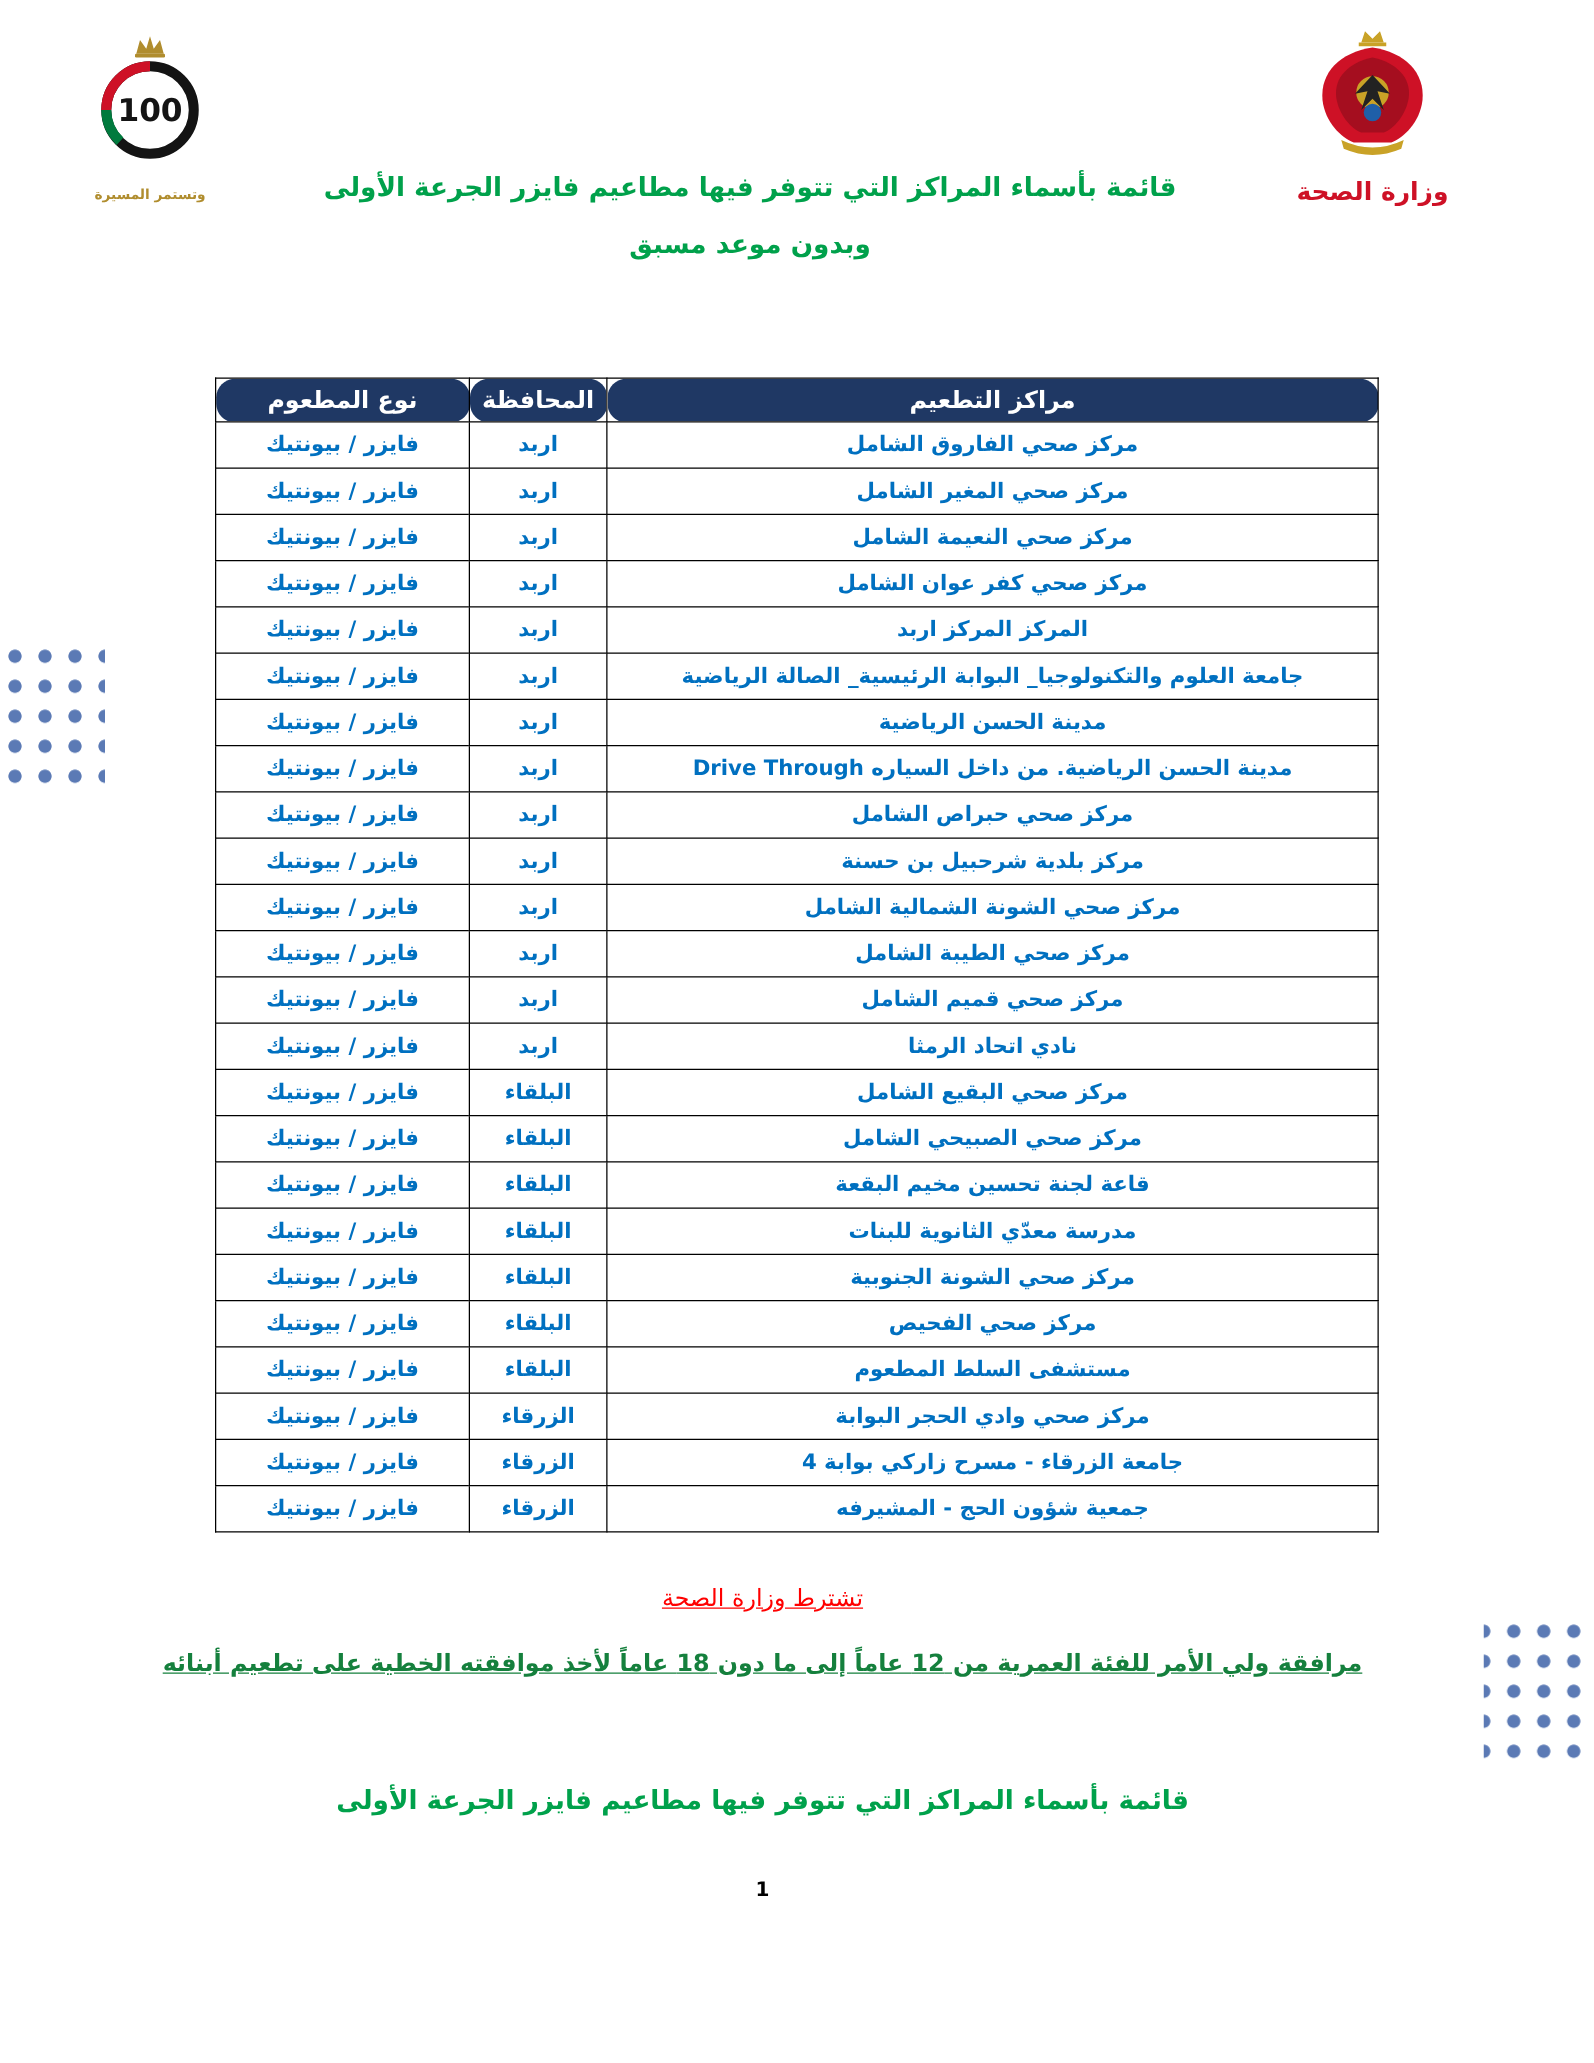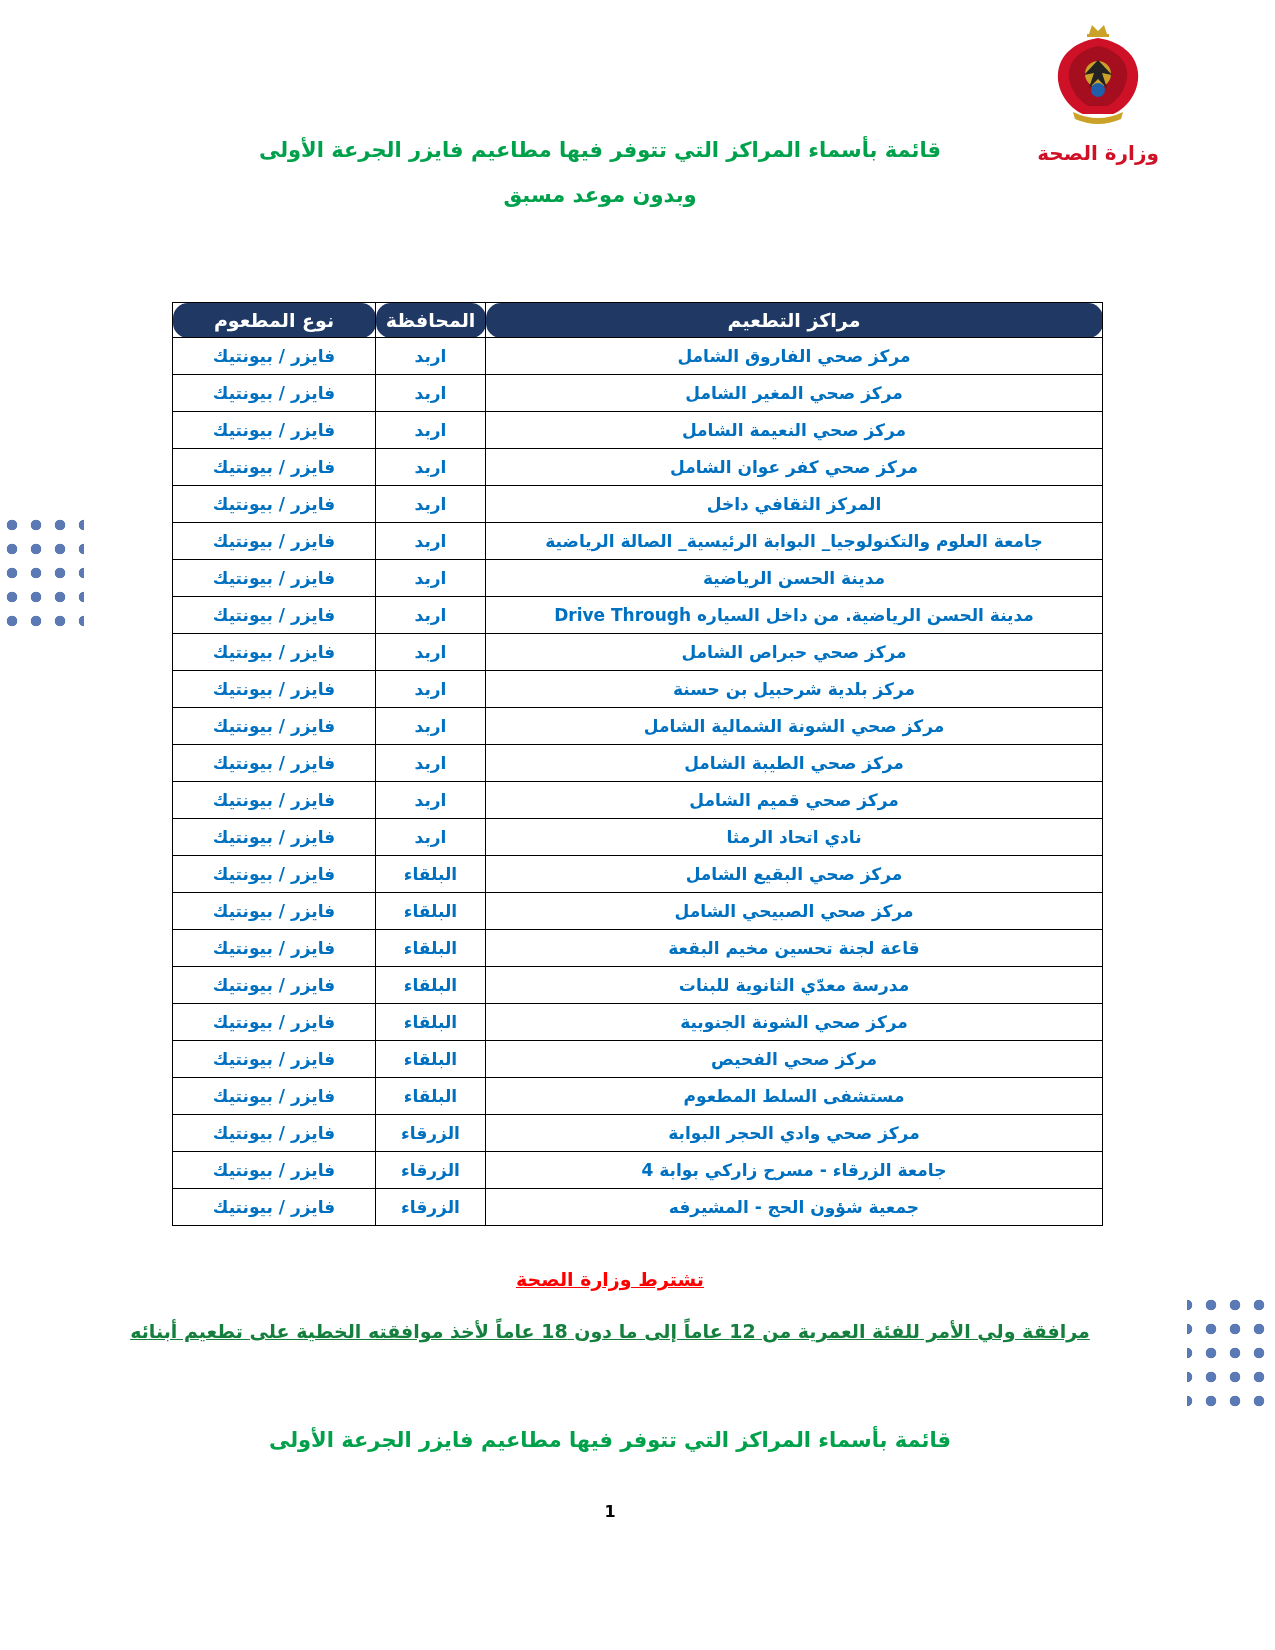--- a/index.html
+++ b/index.html
@@ -25,36 +25,49 @@
   
   table.centers{position:absolute;top:302px;left:172px;width:930px;border-collapse:collapse;
                 table-layout:fixed;}
   table.centers th,table.centers td{border:1px solid #000;text-align:center;vertical-align:middle;
                 padding:2px 6px;overflow:hidden;}
   table.centers th{background:#1F3864;color:#ffffff;font-size:19px;font-weight:bold;height:30px;border-radius:15px;}
   table.centers td{color:#0070C0;font-weight:bold;font-size:17px;height:32px;white-space:nowrap;}
 
   
   .red-title{position:absolute;top:1268px;left:0;width:1220px;text-align:center;color:#FF0000;
-             font-weight:bold;font-size:19px;text-decoration:underline;}
+             font-weight:normal;font-size:19px;text-decoration:underline;}
   .red-text{position:absolute;top:1320px;left:0;width:1220px;text-align:center;color:#15803d;
             font-weight:bold;font-size:19px;text-decoration:underline;}
   .green-footer{position:absolute;top:1428px;left:0;width:1220px;text-align:center;color:#00A14B;
             font-weight:bold;font-size:21px;}
   .page-number{position:absolute;top:1502px;left:0;width:1220px;text-align:center;color:#000;
             font-size:16px;font-weight:bold;}
 </style>
 </head>
 <body>
 
 <div class="page">
 
   <div class="dots dots-left"></div>
   <div class="dots dots-right"></div>
 
+  <div class="logo-centennial">
+    <svg width="96" height="118" viewBox="0 0 96 118">
+      <g fill="#B08D2E">
+        <path d="M37 17 L40 6 L45 13 L48 3 L51 13 L56 6 L59 17 Z"></path>
+        <rect x="36" y="17" width="24" height="3" rx="1"></rect>
+      </g>
+      <circle cx="48" cy="62" r="35" fill="none" stroke="#141414" stroke-width="8"></circle>
+      <path d="M48 27 A35 35 0 0 0 13 62" fill="none" stroke="#CE1126" stroke-width="8"></path>
+      <path d="M13 62 A35 35 0 0 0 24 87" fill="none" stroke="#007A3D" stroke-width="8"></path>
+      <text x="48" y="71" text-anchor="middle" font-size="25" font-weight="bold" fill="#141414">100</text>
+    </svg>
+    <div class="centennial-caption">وتستمر المسيرة</div>
+  </div>
 
   <div class="logo-ministry">
     <svg width="112" height="112" viewBox="0 0 112 112">
       <g fill="#C9A227">
         <path d="M47 12 L50 3 L56 9 L62 3 L65 12 Z"></path>
         <rect x="45" y="12" width="22" height="3"></rect>
       </g>
       <path d="M56 16 C30 20 14 36 16 58 C18 76 31 88 41 92 L71 92 C81 88 94 76 96 58 C98 36 82 20 56 16 Z" fill="#CE1126"></path>
       <path d="M56 24 C37 28 25 40 27 56 C29 70 39 81 47 84 L65 84 C73 81 83 70 85 56 C87 40 75 28 56 24 Z" fill="#A50E1F"></path>
       <circle cx="56" cy="52" r="13" fill="#C9A227"></circle>
@@ -98,21 +111,21 @@
           <td>مركز صحي النعيمة الشامل</td>
           <td>اربد</td>
           <td>فايزر / بيونتيك</td>
         </tr>
         <tr>
           <td>مركز صحي كفر عوان الشامل</td>
           <td>اربد</td>
           <td>فايزر / بيونتيك</td>
         </tr>
         <tr>
-          <td>المركز الثقافي داخل</td>
+          <td>المركز المركز اربد</td>
           <td>اربد</td>
           <td>فايزر / بيونتيك</td>
         </tr>
         <tr>
           <td>جامعة العلوم والتكنولوجيا_ البوابة الرئيسية_ الصالة الرياضية</td>
           <td>اربد</td>
           <td>فايزر / بيونتيك</td>
         </tr>
         <tr>
           <td>مدينة الحسن الرياضية</td>

